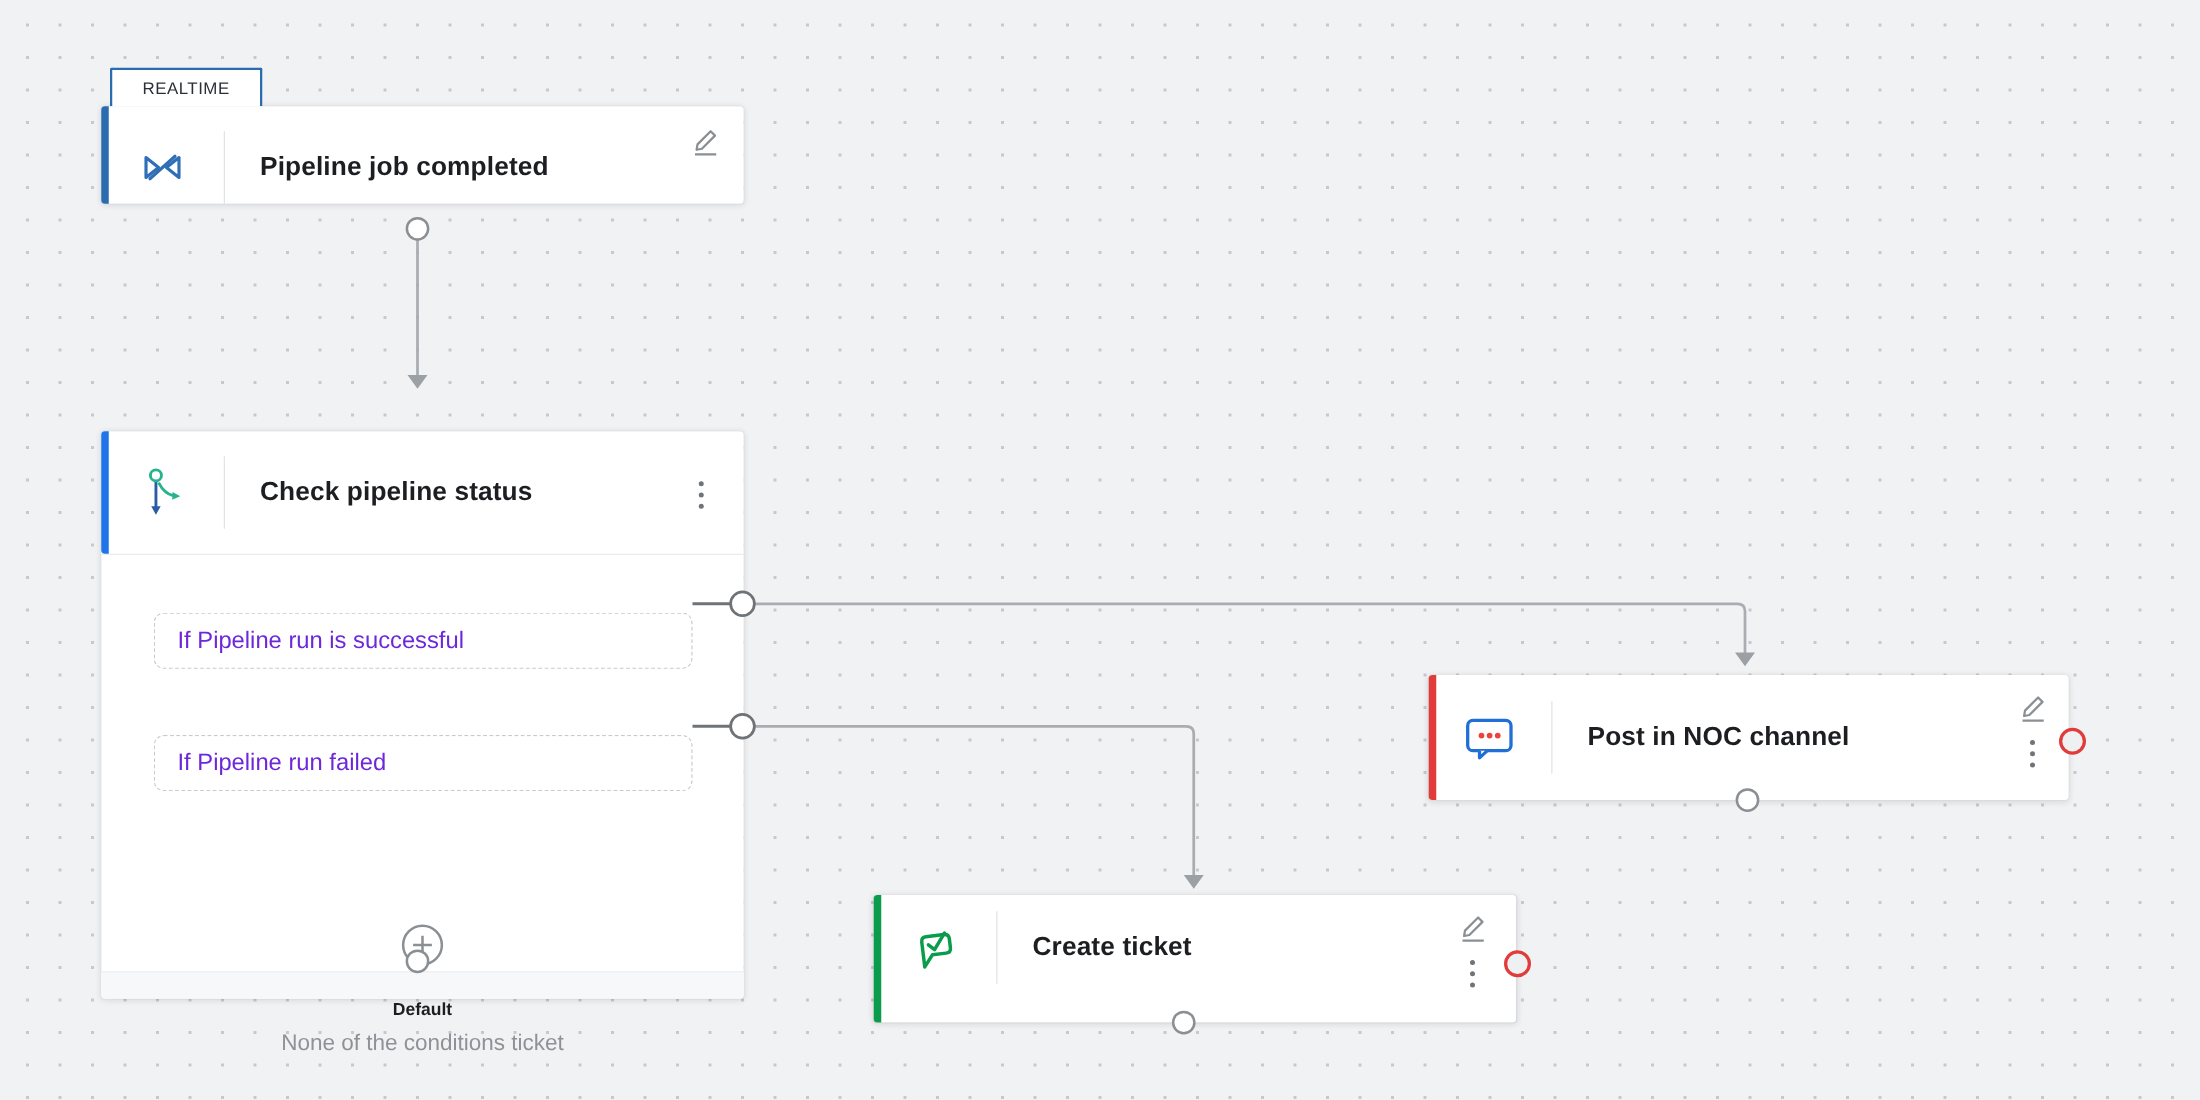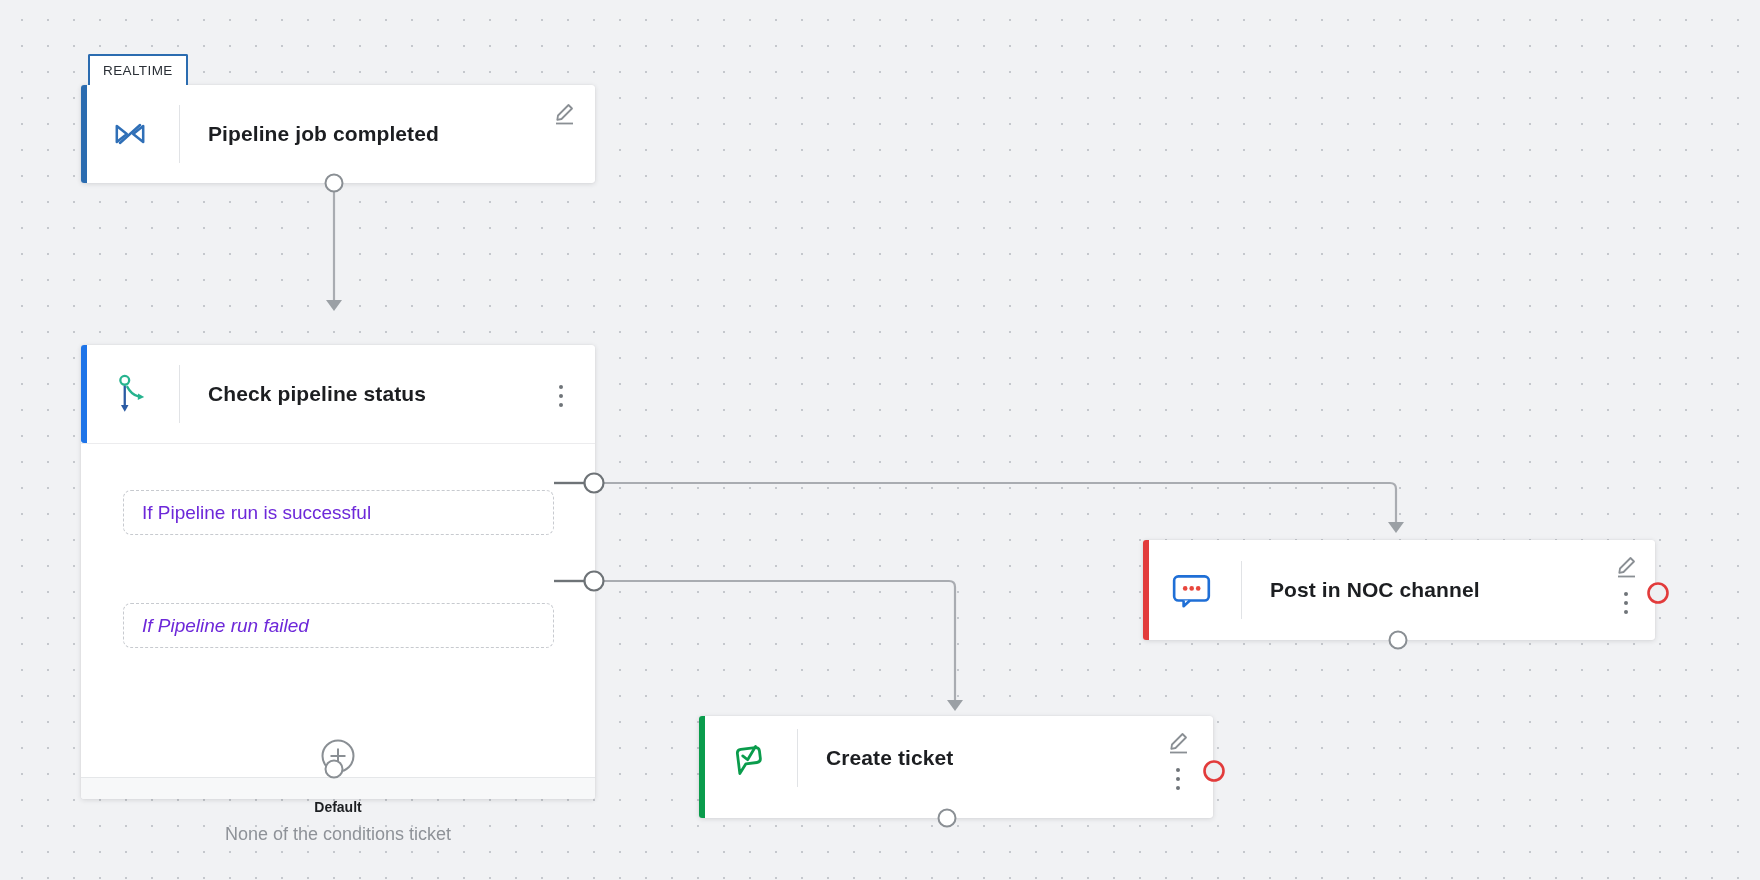--- a/index.html
+++ b/index.html
@@ -23,21 +23,21 @@
   .node-title{
     font-size:21px;font-weight:700;color:#1c1e21;letter-spacing:.1px;
     padding-left:28px;white-space:nowrap;
   }
   .corner-tools{position:absolute;right:18px;top:8px;display:flex;flex-direction:column;align-items:center;gap:10px;}
   .kebab{display:flex;flex-direction:column;gap:5px;align-items:center;padding:4px;cursor:pointer;}
   .kebab i{width:4px;height:4px;border-radius:50%;background:#6f7479;display:block;}
   .badge{
     position:absolute;left:88px;top:54px;height:31px;line-height:29px;
     background:#fff;border:2px solid #2b6cb0;border-bottom:none;border-radius:2px 2px 0 0;
-    padding:0 13px;font-size:13.5px;color:#2a2f36;letter-spacing:.4px;z-index:6;box-sizing:border-box;
+    padding:0 24px;font-size:13.5px;color:#2a2f36;letter-spacing:.4px;z-index:6;box-sizing:border-box;
   }
   
   .decision-body{position:absolute;left:0;right:0;top:98px;bottom:0;}
   .cond{
     position:absolute;left:42px;width:431px;height:45px;box-sizing:border-box;
     border:1.6px dashed #c7cacf;border-radius:8px;background:#fff;
     display:flex;align-items:center;padding-left:18px;
     font-size:19px;color:#6d28d9;cursor:pointer;
   }
   .plus-btn{position:absolute;left:240px;top:296px;width:34px;height:34px;cursor:pointer;}
@@ -51,21 +51,21 @@
   .overlay{position:absolute;inset:0;z-index:5;pointer-events:none;}
   .overlay .port{pointer-events:auto;cursor:crosshair;}
 </style>
 </head>
 <body>
 
 <div class="canvas">
 
   <div class="badge">REALTIME</div>
 
-  <div class="node" style="left:81px;top:85px;width:514px;height:98px;">
+  <div class="node" style="left:81px;top:85px;width:514px;height:78px;">
     <div class="accent" style="background:#2b6cb0;"></div>
     <div class="node-header">
       <div class="icon-box">
         <svg width="38" height="38" viewBox="0 0 36 36">
           <path d="M5.5 10.5 V25.5 L15 18 Z" fill="none" stroke="#2f6fb7" stroke-width="2.4" stroke-linejoin="round"></path>
           <path d="M30.5 10.5 V25.5 L21 18 Z" fill="none" stroke="#2f6fb7" stroke-width="2.4" stroke-linejoin="round"></path>
           <path d="M8.5 26.5 L27.5 9.5" fill="none" stroke="#2f6fb7" stroke-width="2.4" stroke-linecap="round"></path>
         </svg>
       </div>
       <div class="vdiv"></div>
@@ -98,21 +98,21 @@
             <i></i>
             <i></i>
             <i></i>
           </div>
       </div>
     </div>
     <div class="decision-body">
       <div class="cond" style="top:47px;">
         <span>If Pipeline run is successful</span>
       </div>
-      <div class="cond" style="top:160px;font-style:italic;">
+      <div class="cond" style="top:145px;">
         <span>If Pipeline run failed</span>
       </div>
       <div class="plus-btn">
         <svg width="34" height="34" viewBox="0 0 34 34">
           <circle cx="17" cy="17" r="15.5" fill="#fff" stroke="#8a8f94" stroke-width="2"></circle>
           <line x1="9.5" y1="17" x2="24.5" y2="17" stroke="#8a8f94" stroke-width="2"></line>
           <line x1="17" y1="9.5" x2="17" y2="24.5" stroke="#8a8f94" stroke-width="2"></line>
         </svg>
       </div>
       <div class="default-sec">

